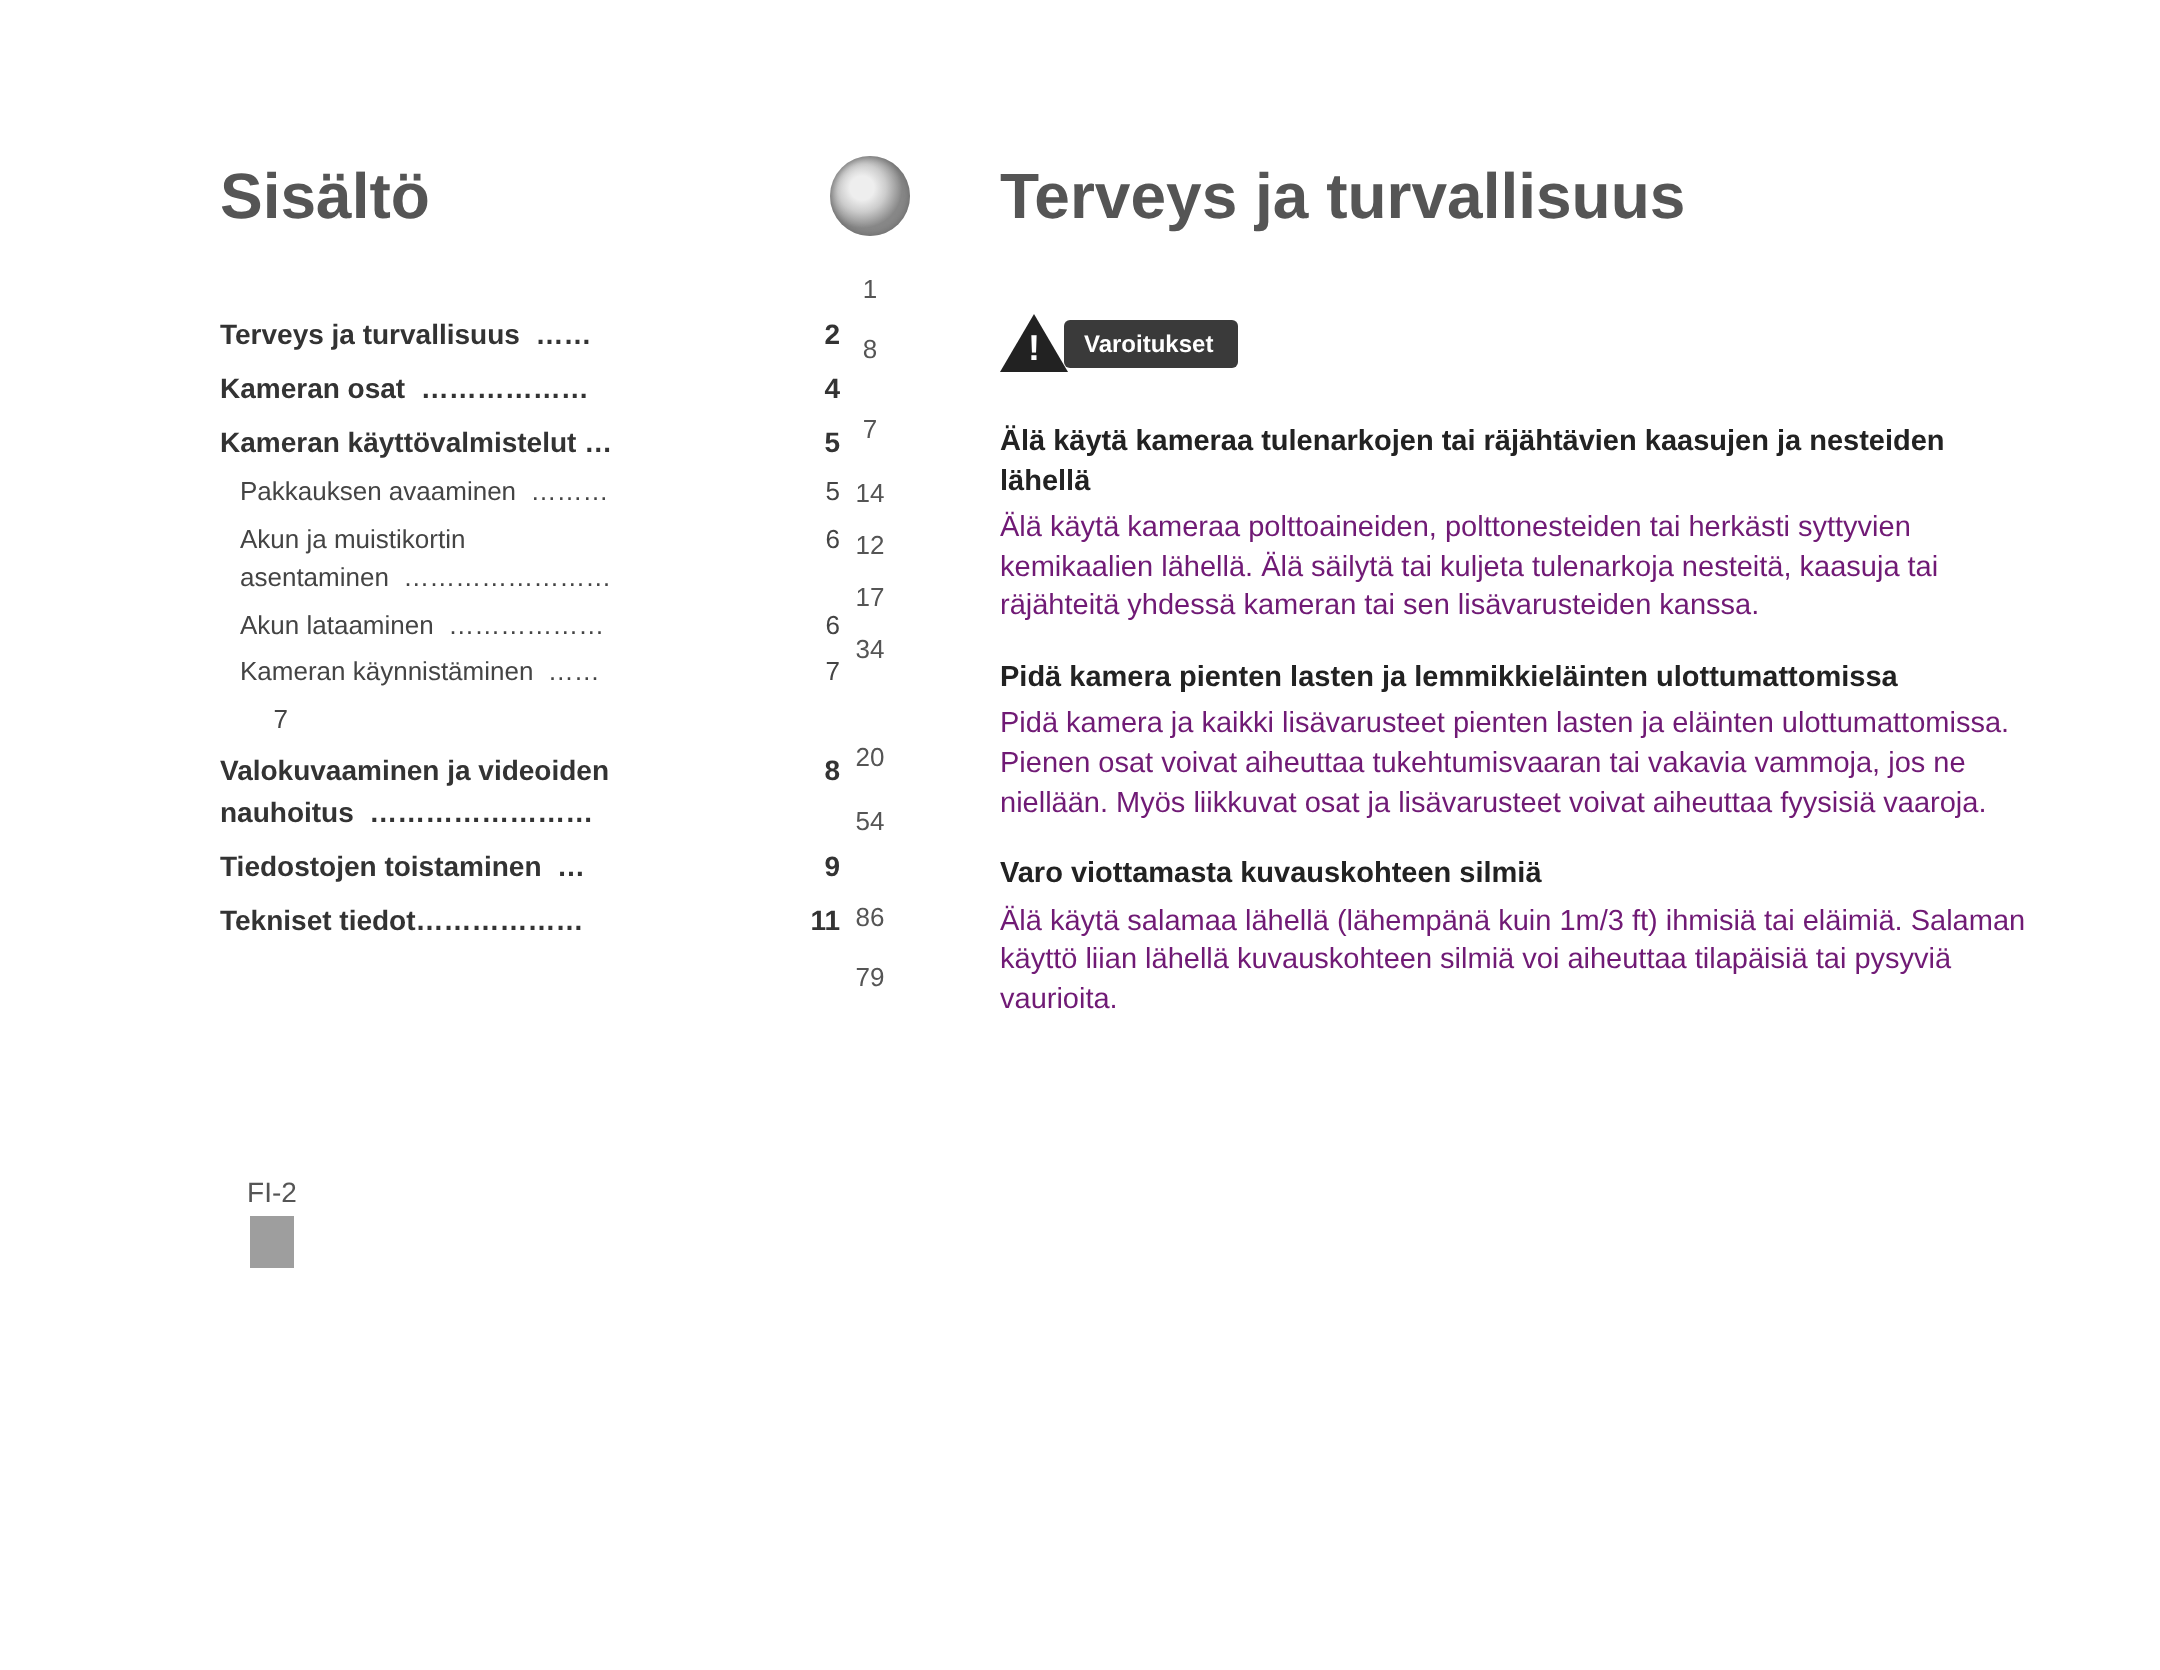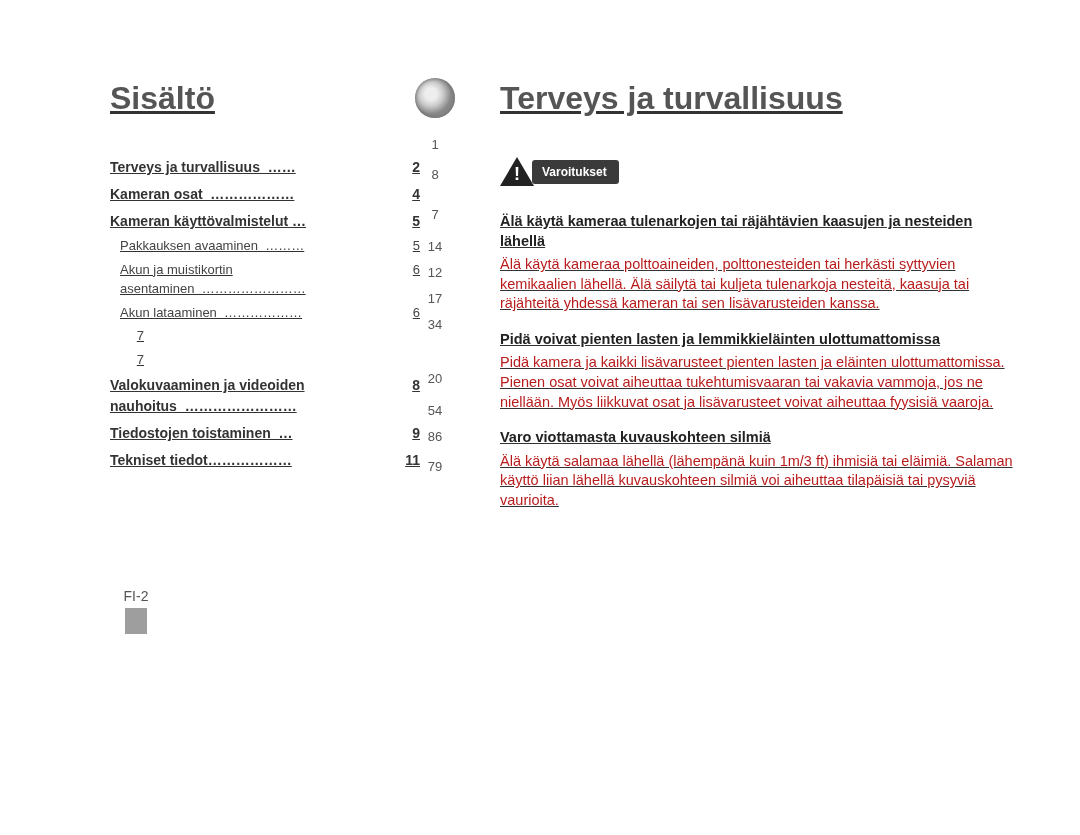--- a/index.html
+++ b/index.html
@@ -9,21 +9,20 @@
     font-family: Arial, Helvetica, sans-serif;
     color: #333;
   }
   .page {
     width: 1080px;
     height: 654px;
     position: relative;
     box-sizing: border-box;
     padding: 80px 60px 40px 110px;
     display: flex;
-    text-decoration: underline;
   }
   .col-left {
     width: 310px;
     margin-right: 80px;
     position: relative;
   }
   .col-right {
     flex: 1;
     position: relative;
   }
@@ -134,21 +133,21 @@
   }
   .warn-block h3 {
     font-size: 14.5px;
     font-weight: bold;
     color: #222;
     margin: 16px 0 4px 0;
     line-height: 1.35;
   }
   .warn-block p {
     font-size: 14.5px;
-    color: #b91c1c;
+    color: #701a75;
     margin: 0 0 10px 0;
     line-height: 1.35;
   }
 </style>
 </head>
 <body>
 
 <div class="page">
 
   <div class="col-left">
@@ -173,20 +172,21 @@
         <div class="toc-row sub">
           <span class="label">Akun ja muistikortin
 asentaminen  ……………………</span>
           <span class="pg">6</span>
         </div>
         <div class="toc-row sub">
           <span class="label">Akun lataaminen  ………………</span>
           <span class="pg">6</span>
         </div>
         <div class="toc-row sub">
+          <span class="label">Kameran käynnistäminen  ……</span>
           <span class="pg">7</span>
         </div>
         <div class="toc-row sub">
           <span class="pg">7</span>
         </div>
         <div class="toc-row bold">
           <span class="label">Valokuvaaminen ja videoiden
 nauhoitus  ……………………</span>
           <span class="pg">8</span>
         </div>
@@ -206,39 +206,39 @@
     <div id="thumb-nums">
         <div class="thumb-num" style="margin-bottom: 4px;">1</div>
         <div class="thumb-num" style="margin-bottom: 14px;">8</div>
         <div class="thumb-num" style="margin-bottom: 6px;">7</div>
         <div class="thumb-num">14</div>
         <div class="thumb-num">12</div>
         <div class="thumb-num">17</div>
         <div class="thumb-num">34</div>
         <div class="thumb-num" style="margin-top: 28px;">20</div>
         <div class="thumb-num" style="margin-top: 6px;">54</div>
-        <div class="thumb-num" style=" text-align: center;">86</div>
+        <div class="thumb-num" style="margin-top: 22px; text-align: center;">86</div>
         <div class="thumb-num" style="margin-top: 4px;">79</div>
       </div>
   </div>
 
   <div class="col-right">
     <h1 class="section-title">Terveys ja turvallisuus</h1>
 
     <div class="warn-badge">
       <div class="warn-tri">
           <div class="bang">!</div>
         </div>
       <div class="warn-label">Varoitukset</div>
     </div>
 
     <div id="warn-blocks" class="warn-block">
         <h3>Älä käytä kameraa tulenarkojen tai räjähtävien kaasujen ja nesteiden lähellä</h3>
         <p>Älä käytä kameraa polttoaineiden, polttonesteiden tai herkästi syttyvien kemikaalien lähellä. Älä säilytä tai kuljeta tulenarkoja nesteitä, kaasuja tai räjähteitä yhdessä kameran tai sen lisävarusteiden kanssa.</p>
-        <h3>Pidä voivat pienten lasten ja lemmikkieläinten ulottumattomissa</h3>
+        <h3>Pidä kamera pienten lasten ja lemmikkieläinten ulottumattomissa</h3>
         <p>Pidä kamera ja kaikki lisävarusteet pienten lasten ja eläinten ulottumattomissa. Pienen osat voivat aiheuttaa tukehtumisvaaran tai vakavia vammoja, jos ne niellään. Myös liikkuvat osat ja lisävarusteet voivat aiheuttaa fyysisiä vaaroja.</p>
         <h3>Varo viottamasta kuvauskohteen silmiä</h3>
         <p>Älä käytä salamaa lähellä (lähempänä kuin 1m/3 ft) ihmisiä tai eläimiä. Salaman käyttö liian lähellä kuvauskohteen silmiä voi aiheuttaa tilapäisiä tai pysyviä vaurioita.</p>
       </div>
   </div>
 
   <div class="page-tab">
     <div class="txt">FI-2</div>
     <div class="bar"></div>
   </div>

